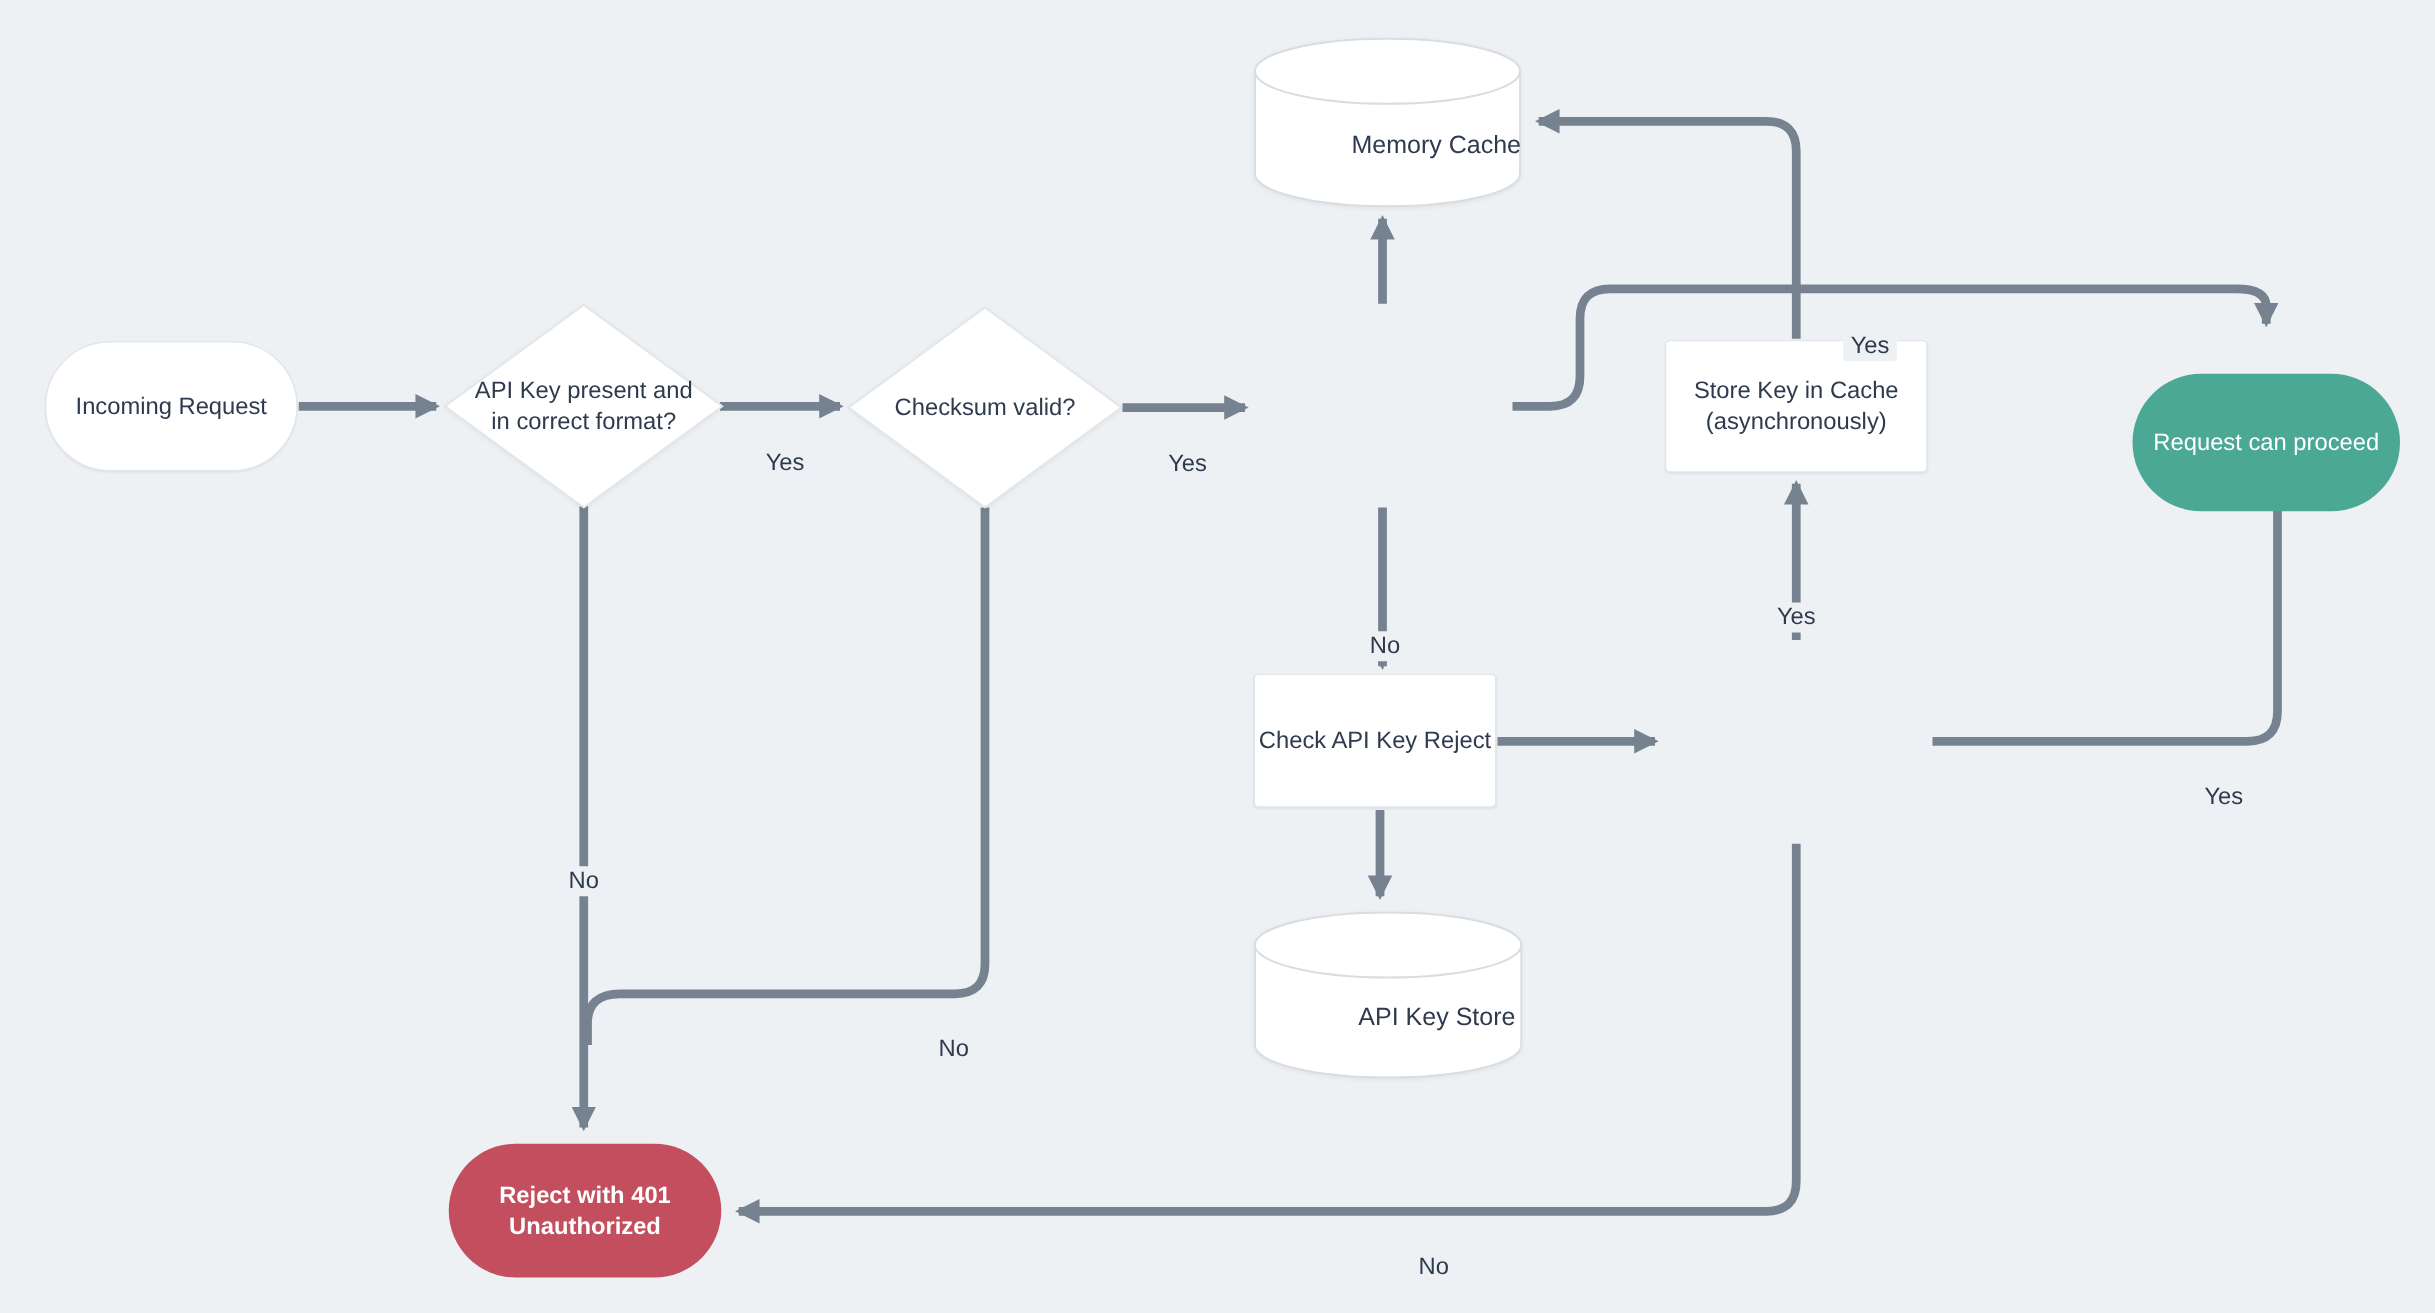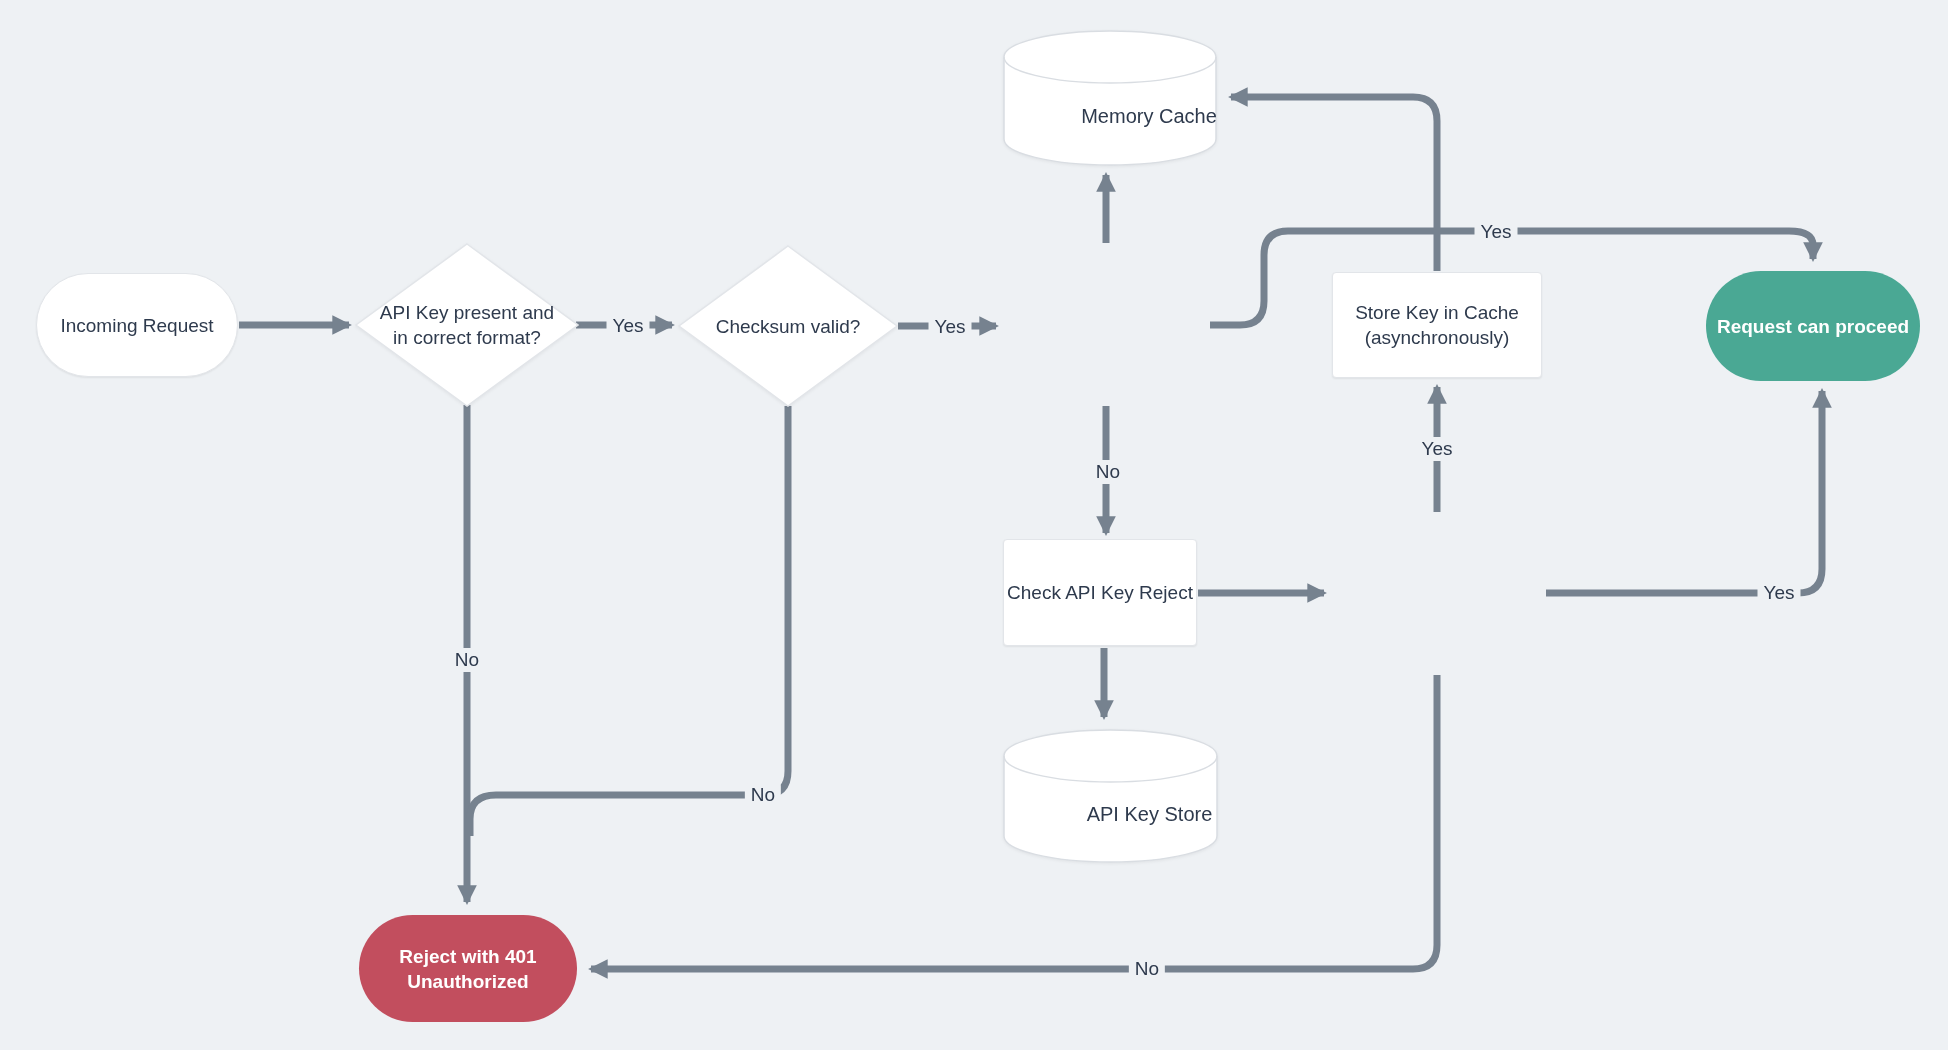--- a/index.html
+++ b/index.html
@@ -9,37 +9,37 @@
   html,body{margin:0;padding:0;}
   body{font-family:"Liberation Sans", sans-serif; background:var(--background);}
   #canvas{position:relative;width:1948px;height:1050px;background:var(--background);overflow:hidden;}
   #edge-layer{position:absolute;left:0;top:0;width:1948px;height:1050px;}
   .edge{fill:none;stroke:var(--edge);stroke-width:7;}
   .node{position:absolute;display:flex;align-items:center;justify-content:center;
         text-align:center;color:var(--text);font-size:19px;line-height:25px;
         box-sizing:border-box;}
   .box{background:var(--node-fill);border:1.5px solid var(--node-border);
        box-shadow:0 1px 2px rgba(0,0,0,.07);}
-  .stadium-success{background:var(--success-fill);border:none;color:var(--inverse-text);font-weight:700;}
+  .stadium-success{background:var(--success-fill);border:none;color:var(--inverse-text);font-weight:400;margin-top:28px;}
   .stadium-error{background:var(--error-fill);border:none;color:var(--inverse-text);font-weight:700;}
   .diamond-wrap{position:absolute;}
   .diamond-wrap svg{position:absolute;left:0;top:0;filter:drop-shadow(0 1px 1.5px rgba(0,0,0,.06));}
   .diamond-wrap polygon{fill:var(--node-fill);stroke:var(--node-border);stroke-width:1.5;}
   .diamond-label{position:absolute;left:8%;top:0;width:84%;height:100%;
        display:flex;align-items:center;justify-content:center;text-align:center;
        color:var(--text);font-size:19px;line-height:25px;}
   .cyl-wrap{position:absolute;}
   .cyl-wrap svg{position:absolute;left:0;top:0;filter:drop-shadow(0 1px 1.5px rgba(0,0,0,.06));}
   .cyl-body{fill:var(--node-fill);stroke:#d9dde2;stroke-width:1.5;}
   .cyl-lip{fill:none;stroke:#d9dde2;stroke-width:1.5;}
   .cyl-label{position:absolute;left:0;top:0;width:100%;height:100%;box-sizing:border-box;
        padding-top:36px;display:flex;align-items:center;justify-content:center;
        color:var(--text);font-size:20px;margin-left:39px;}
   .chip{position:absolute;transform:translate(-50%,-50%);background:var(--background);
-       color:var(--text);font-size:19px;padding:1px 6px;border-radius:3px;white-space:nowrap;}
+       color:var(--text);font-size:19px;padding:1px 6px;border-radius:3px;white-space:nowrap;margin-top:45px;}
 </style>
 </head>
 <body>
 
 <div id="canvas">
 
   <svg id="edge-layer" viewBox="0 0 1948 1050">
     <defs>
       <marker id="arrow" viewBox="0 0 10 10" refX="8.5" refY="5" markerWidth="2.8" markerHeight="2.8" orient="auto-start-reverse">
         <path d="M0 0 L10 5 L0 10 z" fill="#76828f"></path>

